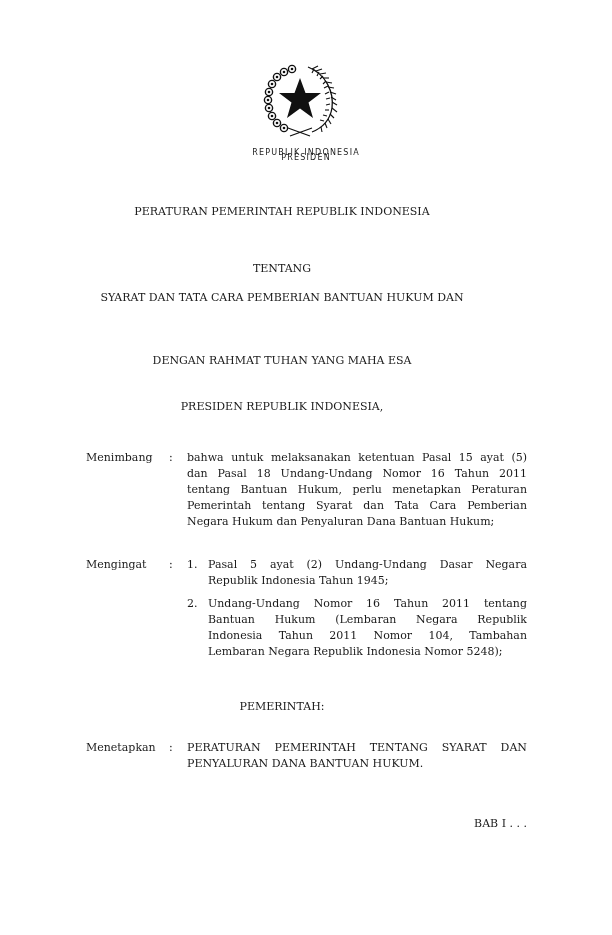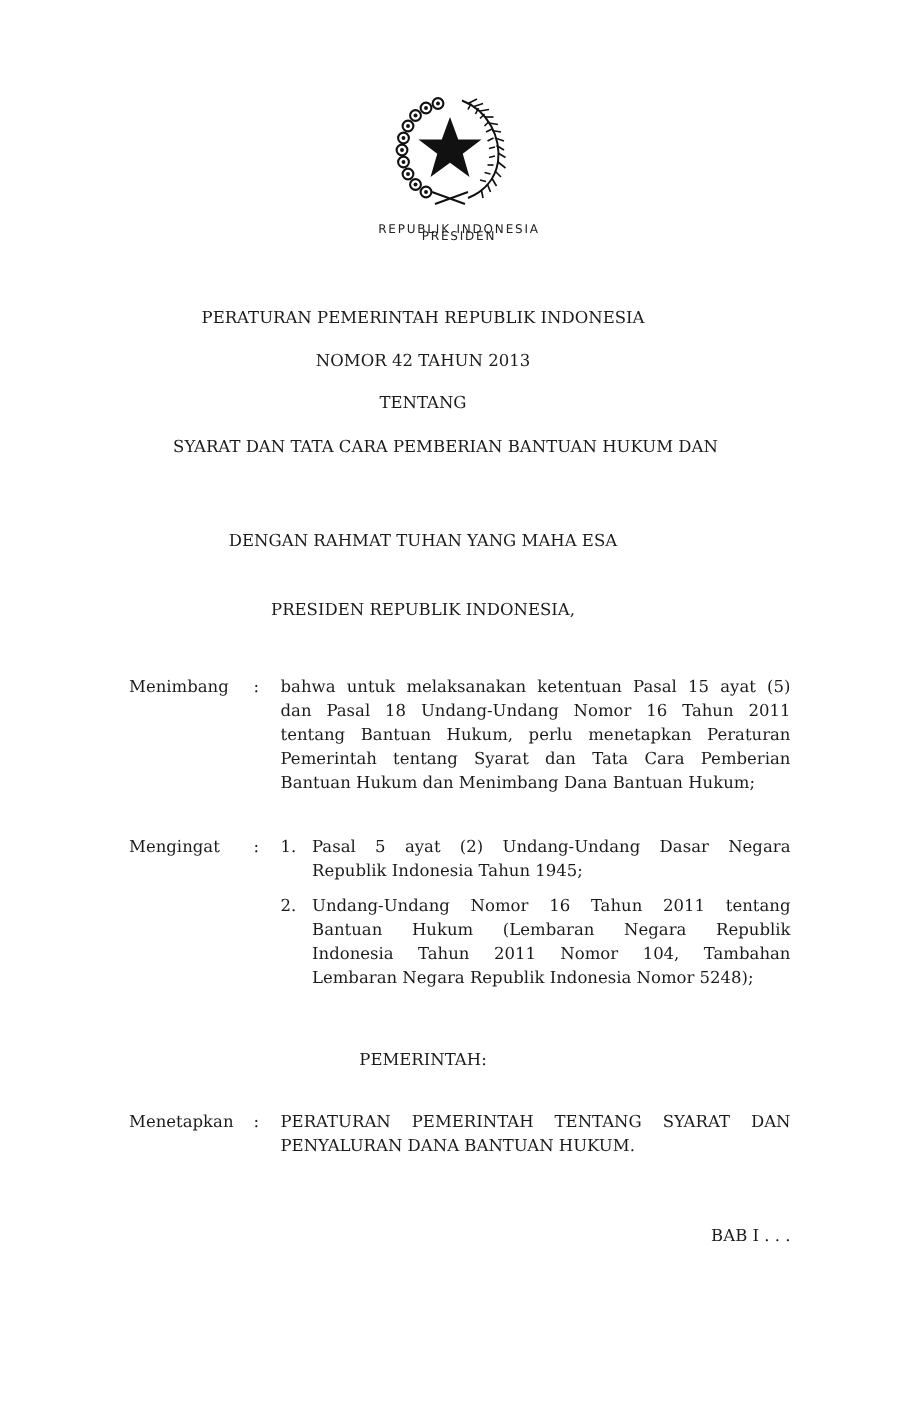--- a/index.html
+++ b/index.html
@@ -90,35 +90,34 @@
       </g>
 
       <path d="M26,66 L48,74 M50,66 L28,74" stroke="#111" stroke-width="1.3" fill="none"></path>
     </svg>
   </div>
 
   <div class="seal-text" style="top:153px;">PRESIDEN</div>
   <div class="seal-text" style="top:148px;">REPUBLIK INDONESIA</div>
 
   <div class="center-line" style="top:205px;">PERATURAN PEMERINTAH REPUBLIK INDONESIA</div>
-  <div class="center-line" style="top:234px;">NOMOR  42  TAHUN  2013</div>
   <div class="center-line" style="top:262px;">TENTANG</div>
-  <div class="center-line" style="top:291px;padding-left:15px;">SYARAT DAN TATA CARA PEMBERIAN BANTUAN HUKUM DAN</div>
+  <div class="center-line" style="top:291px;">SYARAT DAN TATA CARA PEMBERIAN BANTUAN HUKUM DAN</div>
 
   <div class="center-line" style="top:354px;">DENGAN RAHMAT TUHAN YANG MAHA ESA</div>
   <div class="center-line" style="top:400px;">PRESIDEN REPUBLIK INDONESIA,</div>
 
   <div class="label" style="top:451px;">Menimbang</div>
   <div class="colon" style="top:451px;">:</div>
   <div class="body-block" style="top:450px;">
     <span class="ln">bahwa untuk melaksanakan ketentuan Pasal 15 ayat (5)</span>
     <span class="ln">dan Pasal 18 Undang-Undang Nomor 16 Tahun 2011</span>
     <span class="ln">tentang Bantuan Hukum, perlu menetapkan Peraturan</span>
     <span class="ln">Pemerintah tentang Syarat dan Tata Cara Pemberian</span>
-    <span class="ln last">Bantuan Hukum dan Menimbang Dana Bantuan Hukum;</span>
+    <span class="ln last">Negara Hukum dan Penyaluran Dana Bantuan Hukum;</span>
   </div>
 
   <div class="label" style="top:558px;">Mengingat</div>
   <div class="colon" style="top:558px;">:</div>
 
   <div class="num" style="top:558px;">1.</div>
   <div class="item-block" style="top:557px;">
     <span class="ln">Pasal 5 ayat (2) Undang-Undang Dasar Negara</span>
     <span class="ln last">Republik Indonesia Tahun 1945;</span>
   </div>

